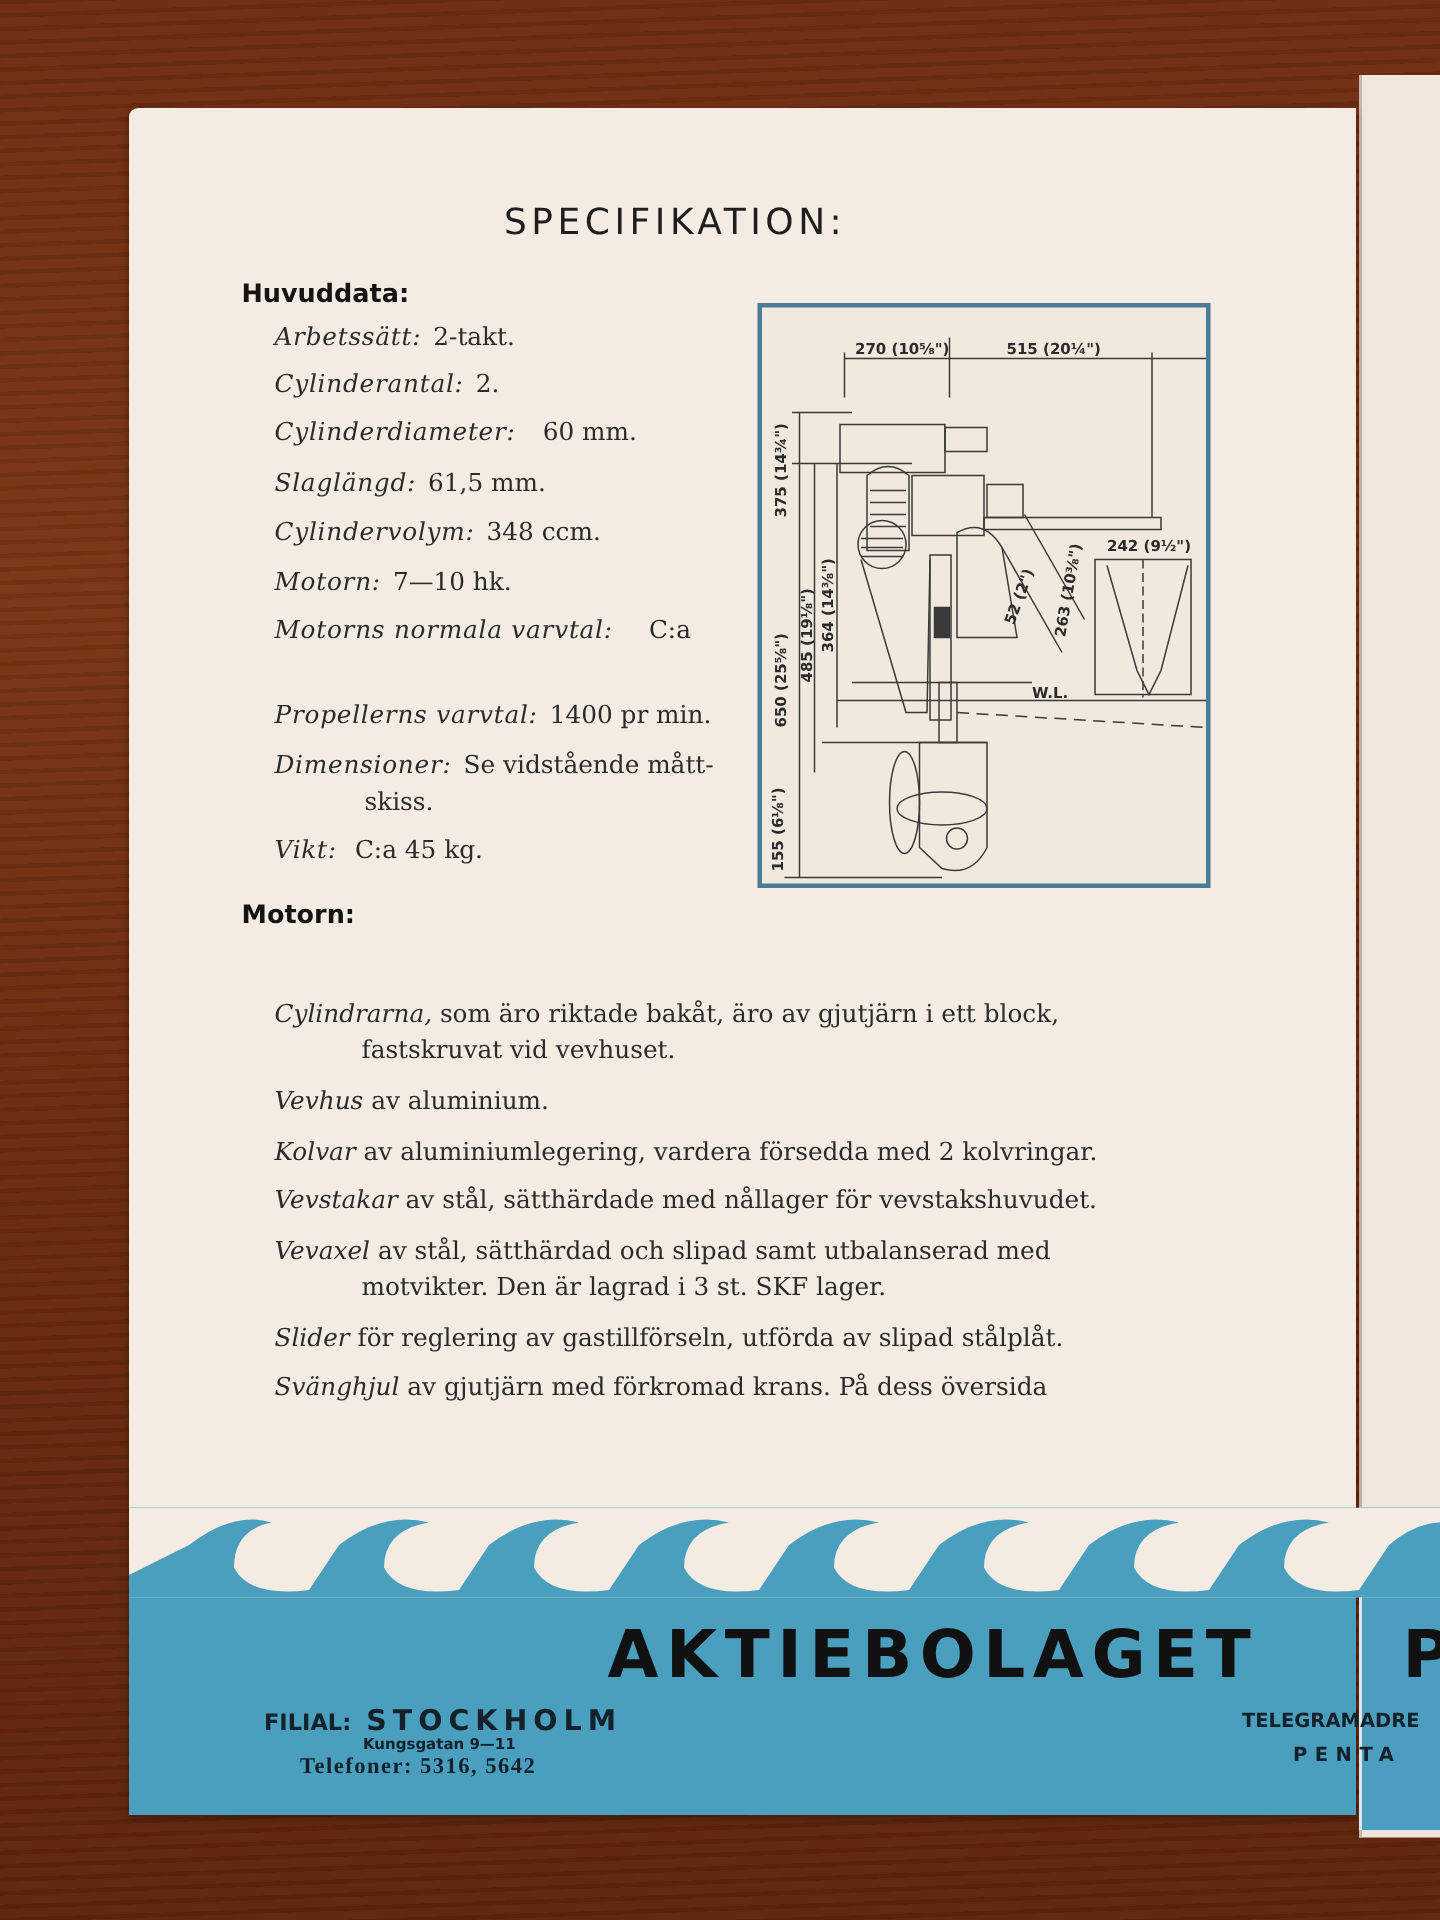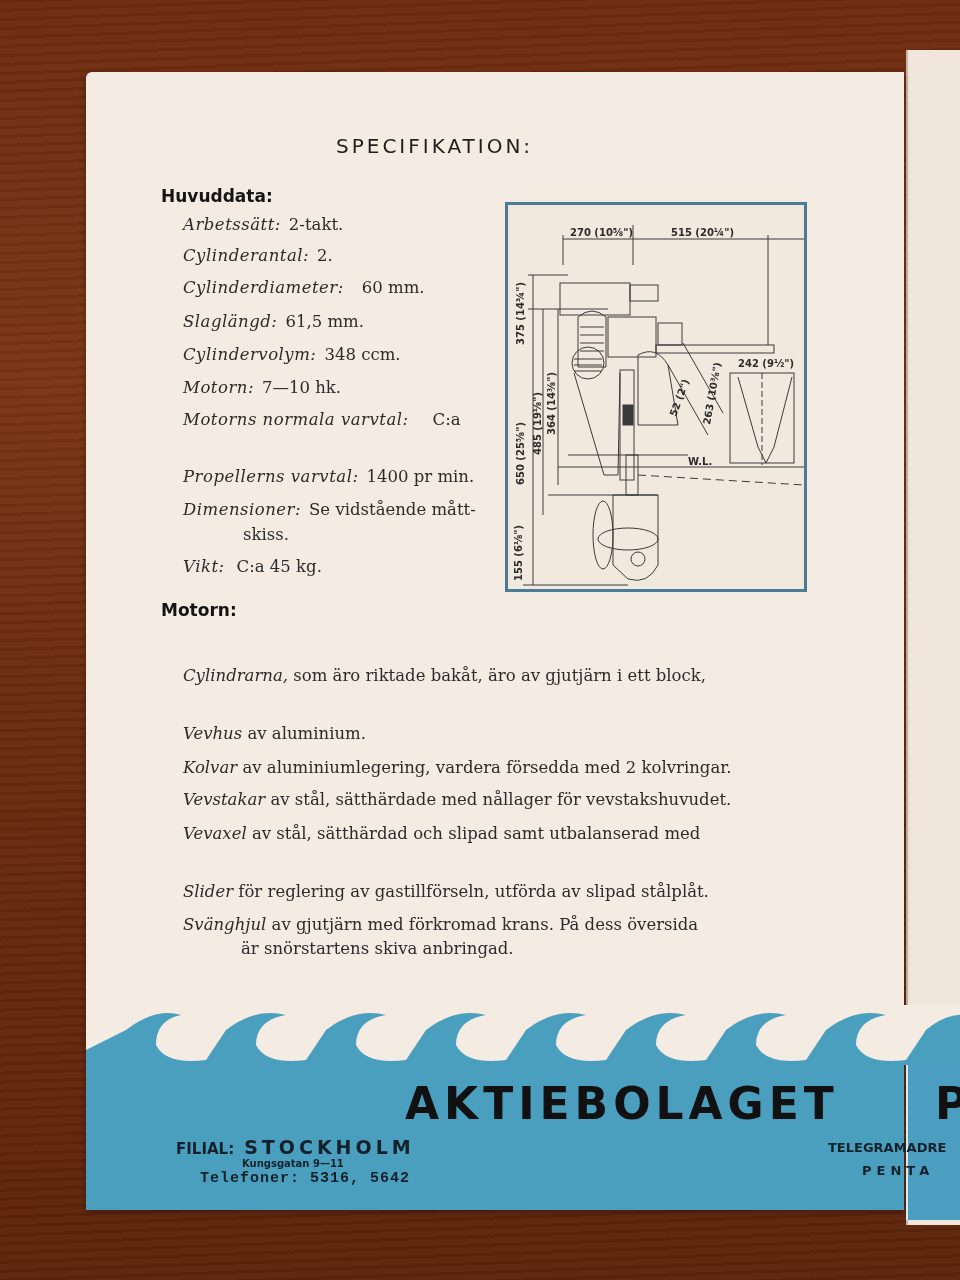--- a/index.html
+++ b/index.html
@@ -16,21 +16,21 @@
     position:absolute; left:86px; top:72px; width:818px; height:1138px;
     background:#f4ece3; border-radius:6px 0 0 0;
     box-shadow: 0 2px 6px rgba(0,0,0,0.35);
   }
   .page-right {
     position:absolute; left:906px; top:50px; width:60px; height:1175px;
     background:#f1e6db; border-left:2px solid #c9b7a6;
   }
   .title {
     position:absolute; left:336px; top:134px;
-    font-family:"DejaVu Sans", sans-serif; font-size:20px; letter-spacing:3px; color:#1e1e1e;
+    font-family:"DejaVu Sans", sans-serif; font-size:24px; letter-spacing:3px; color:#1e1e1e;
   }
   .section-head {
     position:absolute; font-family:"DejaVu Sans", sans-serif; font-weight:bold; font-size:17px; color:#141414;
   }
   .spec-row {
     position:absolute; left:183px; font-size:16.5px; color:#2b2b2b; line-height:25px;
   }
   .spec-row .k { font-style:italic; letter-spacing:0.5px; }
   .spec-row .v { margin-left:8px; }
   .spec-row .cont { display:block; padding-left:60px; }
@@ -52,21 +52,21 @@
   .footer-right { position:absolute; left:906px; top:1005px; width:60px; height:215px; background:#4b9ec0; border-left:2px solid #d7e8ef; }
   .waves { position:absolute; left:86px; top:1005px; width:880px; height:60px; }
   .brand {
     position:absolute; left:405px; top:1078px; font-family:"DejaVu Sans", sans-serif; font-weight:bold;
     font-size:44px; letter-spacing:5px; color:#111;
   }
   .brand-p { position:absolute; left:935px; top:1078px; font-family:"DejaVu Sans", sans-serif; font-weight:bold; font-size:44px; color:#111; }
   .filial { position:absolute; left:176px; top:1136px; font-family:"DejaVu Sans", sans-serif; font-weight:bold; font-size:15px; color:#14212a; }
   .filial .city { font-size:19px; letter-spacing:4px; margin-left:10px; }
   .street { position:absolute; left:242px; top:1158px; font-family:"DejaVu Sans", sans-serif; font-size:10px; font-weight:bold; color:#14212a; }
-  .phones { position:absolute; left:200px; top:1170px; font-family:Liberation Mono, monospace; font-weight:bold; font-size:15px; color:#14212a; letter-spacing:1px; }
+  .phones { position:absolute; left:200px; top:1170px; font-family:Liberation Serif, serif; font-weight:bold; font-size:15px; color:#14212a; letter-spacing:1px; }
   .tele { position:absolute; left:828px; top:1140px; font-family:"DejaVu Sans", sans-serif; font-weight:bold; font-size:13px; color:#14212a; white-space:nowrap; }
   .penta { position:absolute; left:862px; top:1163px; font-family:"DejaVu Sans", sans-serif; font-weight:bold; font-size:13px; letter-spacing:5px; color:#14212a; }
   svg text { font-family:"DejaVu Sans", sans-serif; }
 </style>
 </head>
 <body>
 
 <div class="wood-grain"></div>
 <div class="page-right"></div>
 
@@ -155,27 +155,27 @@
       <text transform="translate(47,230) rotate(-90)">364 (14⅜")</text>
       <text transform="translate(14,376) rotate(-90)">155 (6⅛")</text>
       <text transform="translate(202,220) rotate(-80)">263 (10⅜")</text>
       <text transform="translate(168,212) rotate(-70)">52 (2")</text>
     </g>
   </svg>
 </div>
 
 <div class="section-head" style="left:161px; top:600px;">Motorn:</div>
 
-<div class="motor-row" style="top:624px;"><span class="k">Cylindrarna,</span> <span>som äro riktade bakåt, äro av gjutjärn i ett block,</span></div>
+<div class="motor-row" style="top:624px;"><span class="k">Cylindrarna,</span> <span>som äro riktade bakåt, äro av gjutjärn i ett block,</span><span class="cont">fastskruvat vid vevhuset.</span></div>
 <div class="motor-row" style="top:682px;"><span class="k">Vevhus</span> <span>av aluminium.</span></div>
 <div class="motor-row" style="top:716px;"><span class="k">Kolvar</span> <span>av aluminiumlegering, vardera försedda med 2 kolvringar.</span></div>
 <div class="motor-row" style="top:748px;"><span class="k">Vevstakar</span> <span>av stål, sätthärdade med nållager för vevstakshuvudet.</span></div>
-<div class="motor-row" style="top:782px;"><span class="k">Vevaxel</span> <span>av stål, sätthärdad och slipad samt utbalanserad med</span></div>
+<div class="motor-row" style="top:782px;"><span class="k">Vevaxel</span> <span>av stål, sätthärdad och slipad samt utbalanserad med</span><span class="cont">motvikter.  Den är lagrad i 3 st. SKF lager.</span></div>
 <div class="motor-row" style="top:840px;"><span class="k">Slider</span> <span>för reglering av gastillförseln, utförda av slipad stålplåt.</span></div>
-<div class="motor-row" style="top:873px;"><span class="k">Svänghjul</span> <span>av gjutjärn med förkromad krans.  På dess översida</span><span class="cont">är snörstartens skiva anbringad.</span></div>
+<div class="motor-row" style="top:873px;"><span class="k">Svänghjul</span> <span>av gjutjärn med förkromad krans.  På dess översida</span></div>
 
 <div class="footer"></div>
 <div class="footer-right"></div>
 <svg class="waves" viewBox="0 0 880 60" preserveAspectRatio="none">
   <rect x="0" y="0" width="880" height="60" fill="#f4ece3"></rect>
   <path fill="#4a9fbf" d="M0 45 L40 25 Q70 2 95 10 Q70 15 70 40 Q80 60 120 55 L140 25 Q170 2 200 10 Q170 15 170 40 Q180 60 220 55 L240 25 Q270 2 300 10 Q270 15 270 40 Q280 60 320 55 L340 25 Q370 2 400 10 Q370 15 370 40 Q380 60 420 55 L440 25 Q470 2 500 10 Q470 15 470 40 Q480 60 520 55 L540 25 Q570 2 600 10 Q570 15 570 40 Q580 60 620 55 L640 25 Q670 2 700 10 Q670 15 670 40 Q680 60 720 55 L740 25 Q770 2 800 10 Q770 15 770 40 Q780 60 820 55 L840 25 Q860 8 880 10 L880 60 L0 60 Z"></path>
 </svg>
 
 <div class="brand">AKTIEBOLAGET</div>
 <div class="brand-p">P</div>

